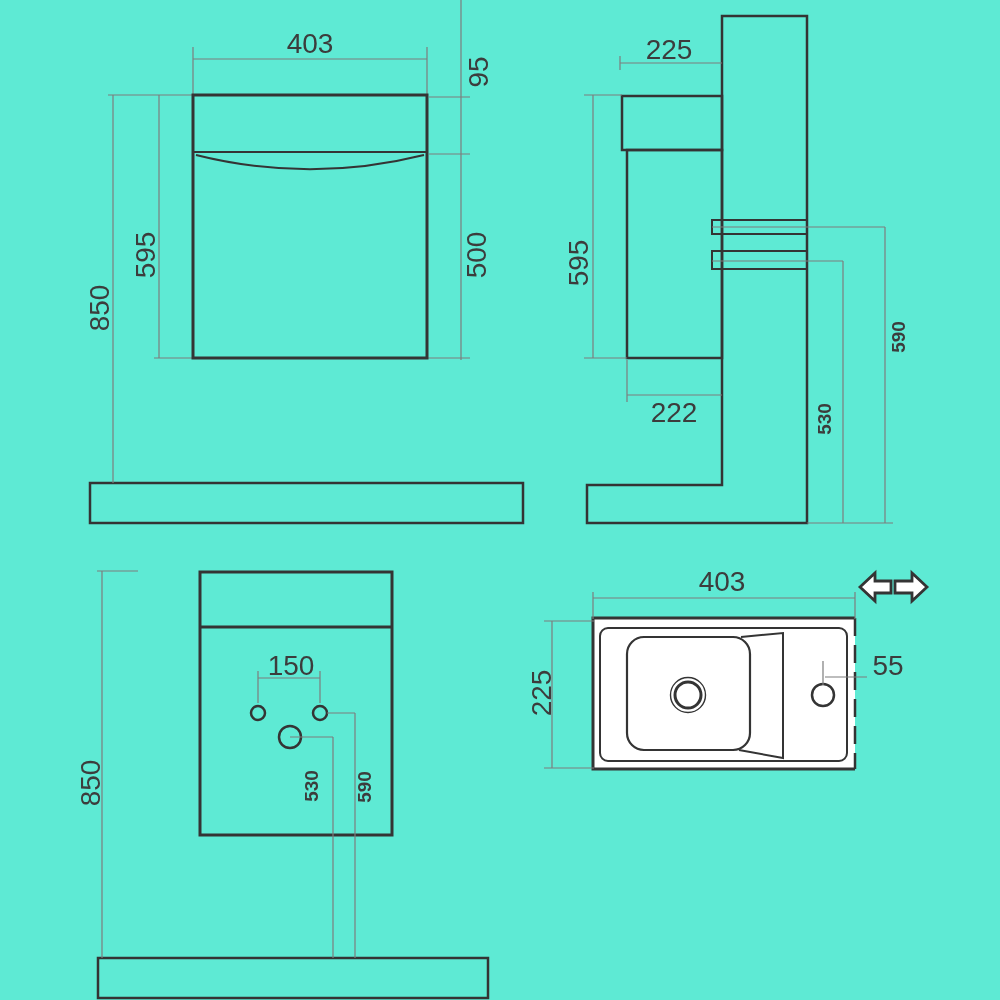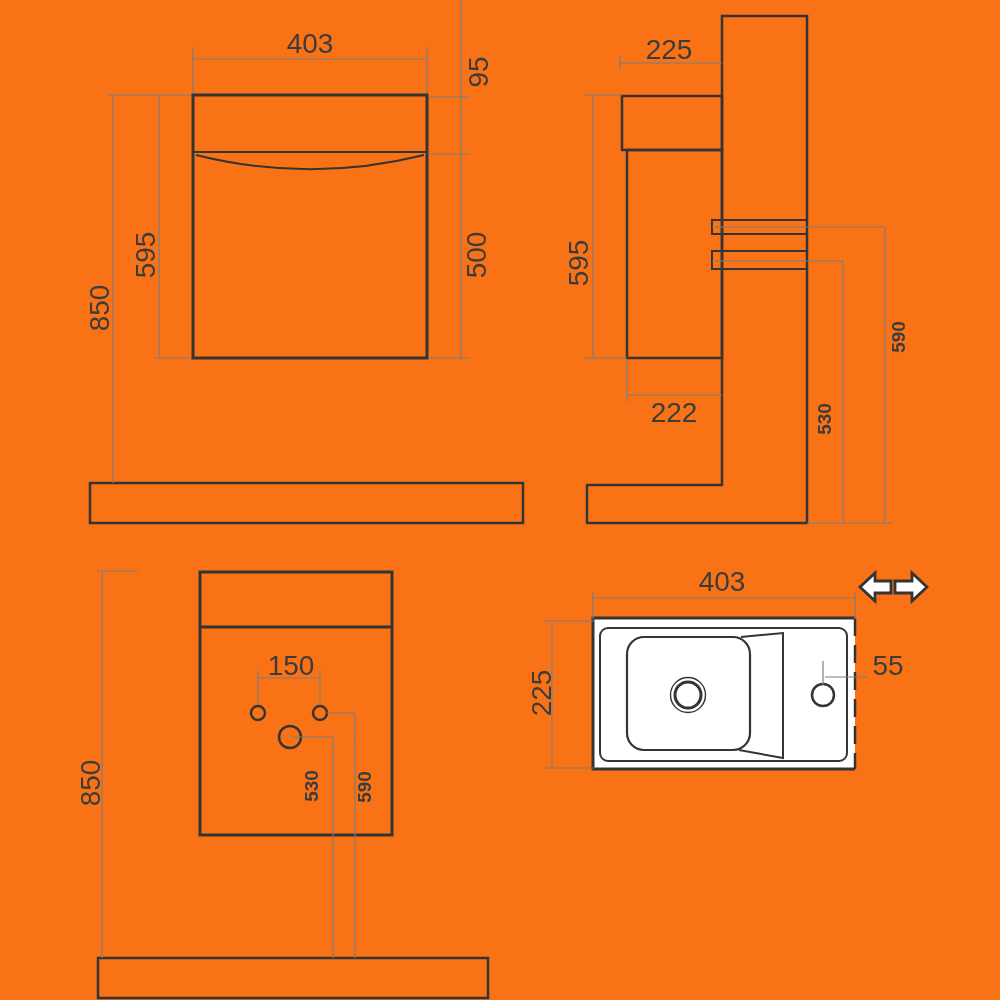--- a/index.html
+++ b/index.html
@@ -1,16 +1,16 @@
 <!DOCTYPE html>
 <html><head>
 <meta charset="utf-8">
 <style>
   html,body{margin:0;padding:0;background:#ffffff;}
-  .stage{width:1000px;height:1000px;position:relative;background:#f97316;overflow:hidden;}
+  .stage{width:1000px;height:1000px;position:relative;background:#5eead4;overflow:hidden;}
   svg{display:block;}
   text{font-family:"Liberation Sans","DejaVu Sans",sans-serif;fill:#3c3c3c;}
   .dim-label{font-size:28px;}
   .dim-label-sm{font-size:19px;font-weight:bold;}
   .outline{stroke:#343434;fill:none;}
   .thick{stroke-width:3;}
   .med{stroke-width:2.2;}
   .thin-line{stroke:#7d7d7d;stroke-width:1.2;fill:none;}
 </style>
 </head>

